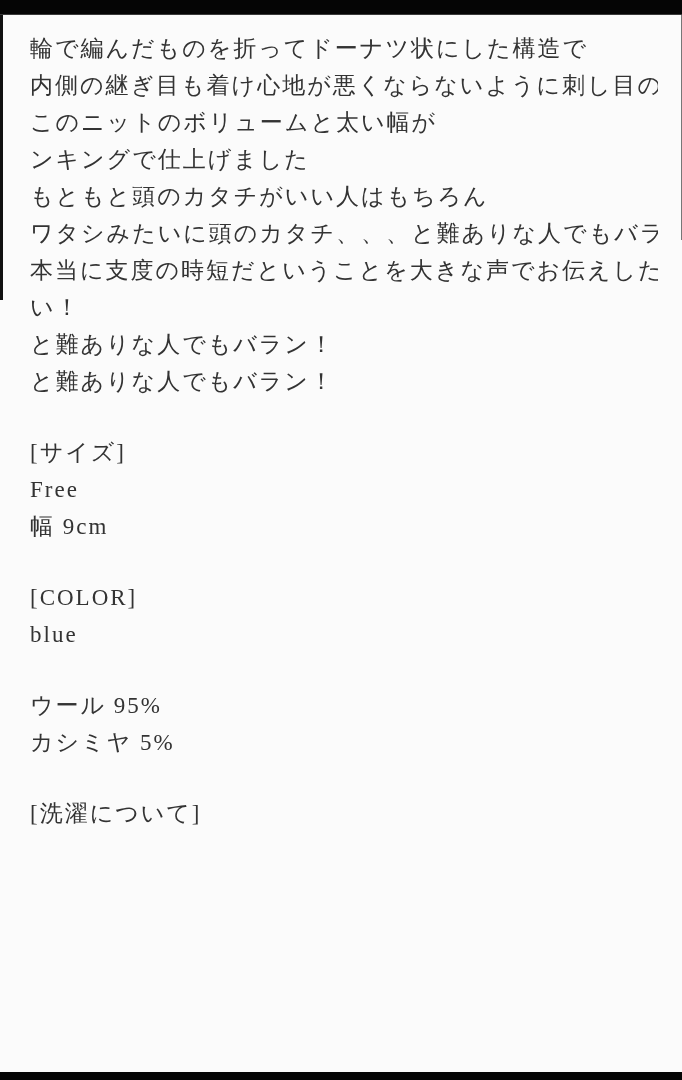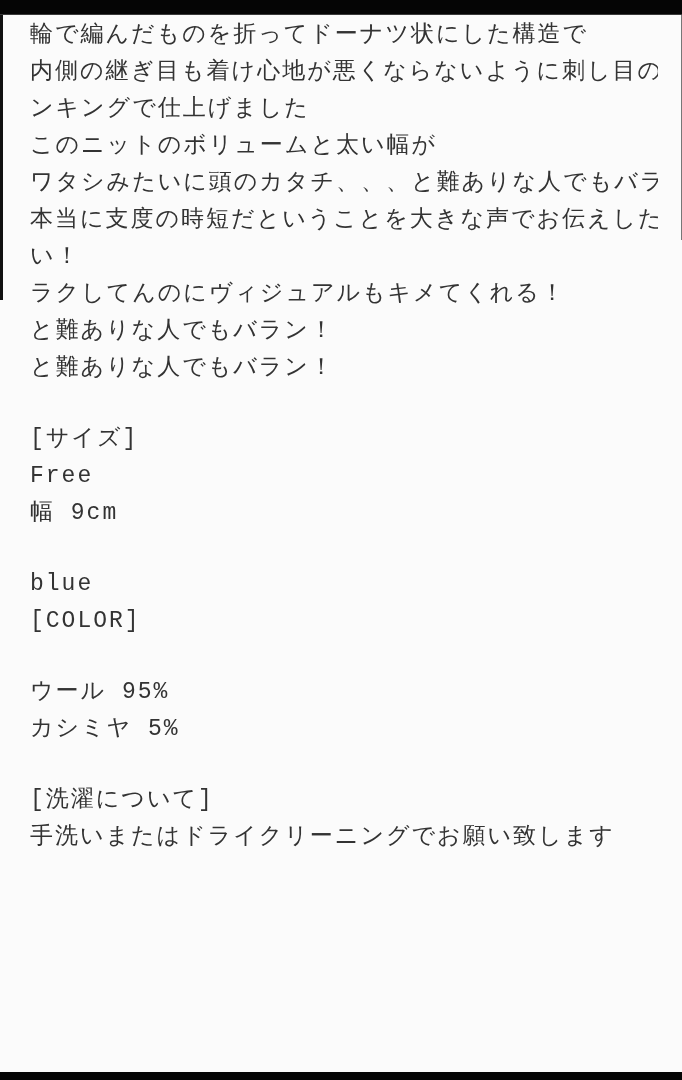--- a/index.html
+++ b/index.html
@@ -36,24 +36,23 @@
     right: 0; top: 0;
     width: 1px; height: 240px;
     background: #777;
     z-index: 4;
   }
   .doc {
     position: absolute;
     top: 14px;
     left: 0;
     width: 682px;
-    padding: 3px 24px 0 30px;
+    padding: 16px 24px 0 30px;
     box-sizing: border-box;
     color: #333333;
-    font-family: Liberation Mono, monospace;
   }
   .line {
     height: 37px;
     line-height: 37px;
     font-size: 23px;
     letter-spacing: 2px;
     white-space: nowrap;
     overflow: hidden;
   }
   .spacer {
@@ -66,47 +65,46 @@
 <div class="screen">
 
   <div class="bar bar-top"></div>
   <div class="edge-left"></div>
   <div class="edge-right"></div>
 
   <div class="doc">
 
     <div class="line">輪で編んだものを折ってドーナツ状にした構造で</div>
     <div class="line">内側の継ぎ目も着け心地が悪くならないように刺し目のリ</div>
+    <div class="line">このニットのボリュームと太い幅が</div>
     <div class="line">ンキングで仕上げました</div>
-    <div class="line">このニットのボリュームと太い幅が</div>
+    <div class="line">もともと頭のカタチがいい人はもちろん</div>
     <div class="line">ワタシみたいに頭のカタチ、、、と難ありな人でもバラン</div>
     <div class="line">本当に支度の時短だということを大きな声でお伝えした</div>
     <div class="line">い！</div>
-    <div class="line">ラクしてんのにヴィジュアルもキメてくれる！</div>
     <div class="line">と難ありな人でもバラン！</div>
     <div class="line">と難ありな人でもバラン！</div>
 
     <div class="spacer"></div>
 
     <div class="line">[サイズ]</div>
     <div class="line">Free</div>
     <div class="line">幅 9cm</div>
 
     <div class="spacer"></div>
 
+    <div class="line">[COLOR]</div>
     <div class="line">blue</div>
-    <div class="line">[COLOR]</div>
 
     <div class="spacer"></div>
 
     <div class="line">ウール 95%</div>
     <div class="line">カシミヤ 5%</div>
 
     <div class="spacer"></div>
 
     <div class="line">[洗濯について]</div>
-    <div class="line">手洗いまたはドライクリーニングでお願い致します</div>
 
   </div>
 
   <div class="bar bar-bottom"></div>
 
 </div>
 
 </body></html>

